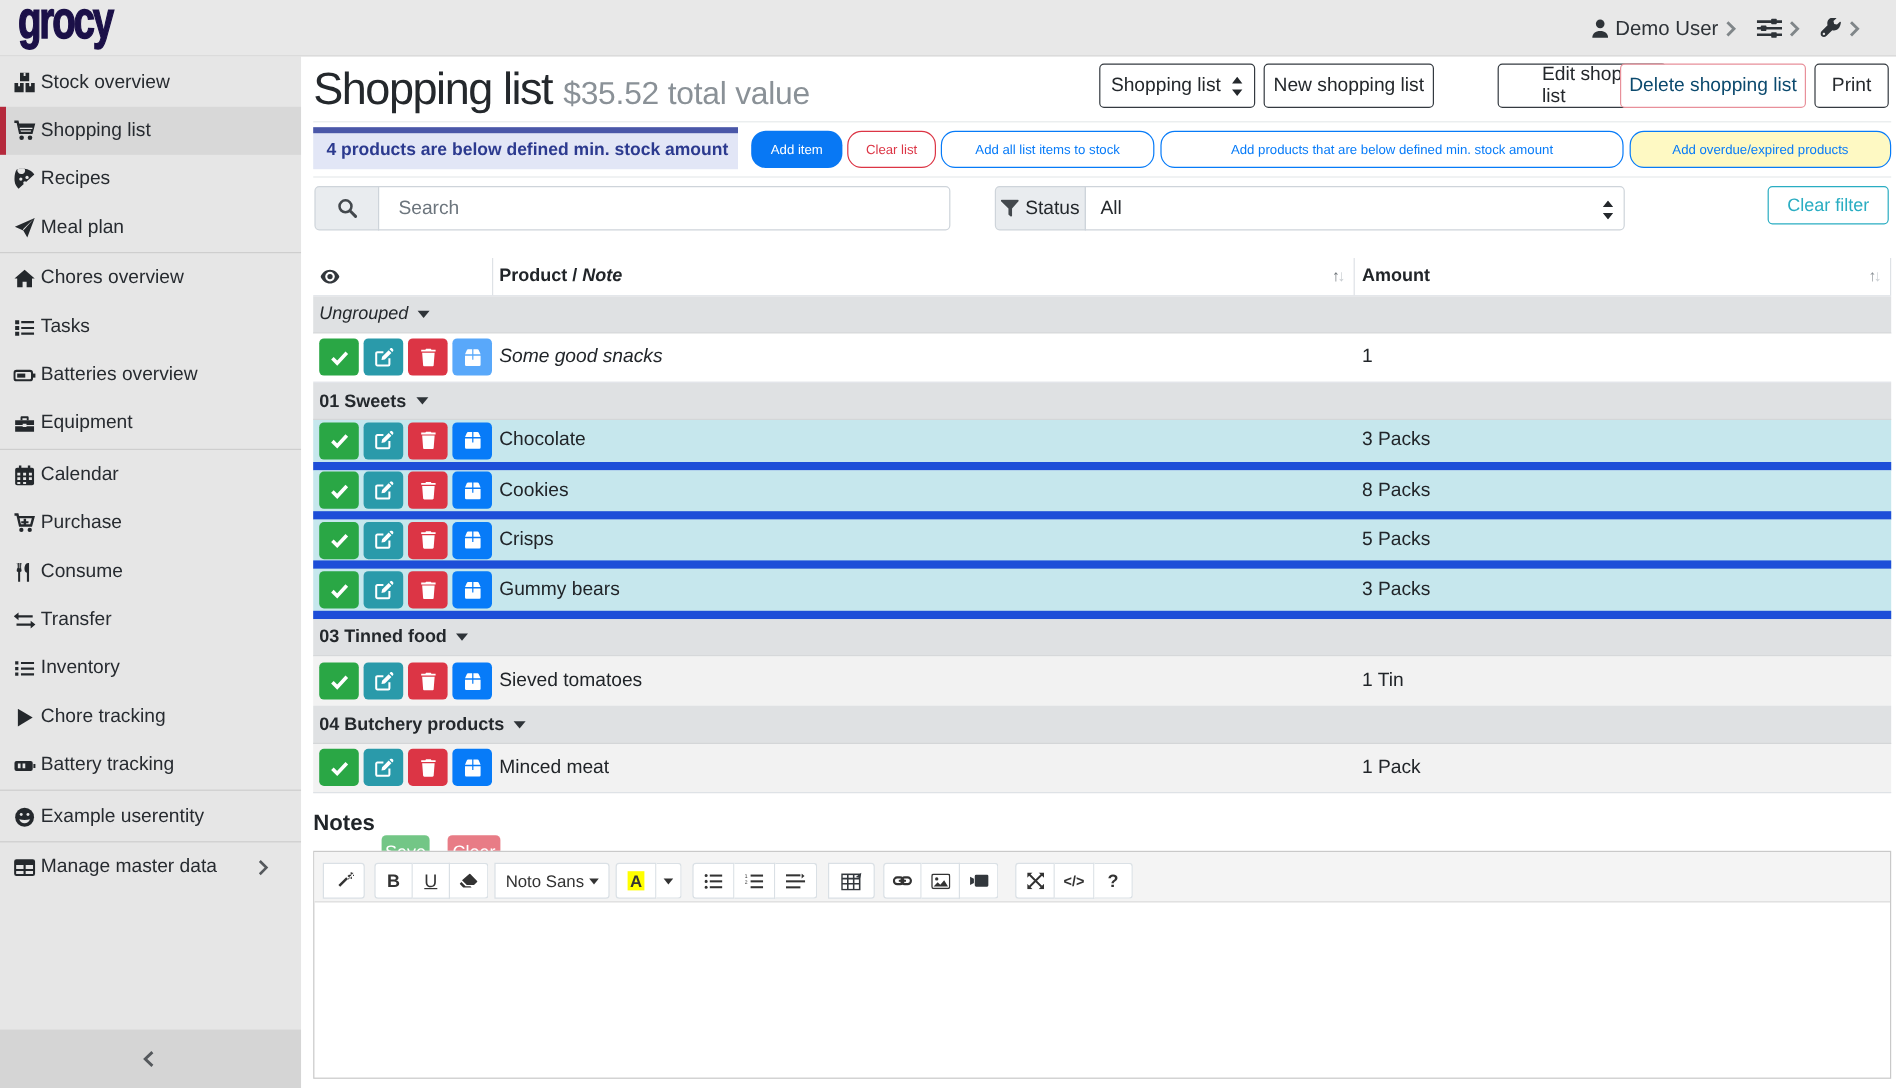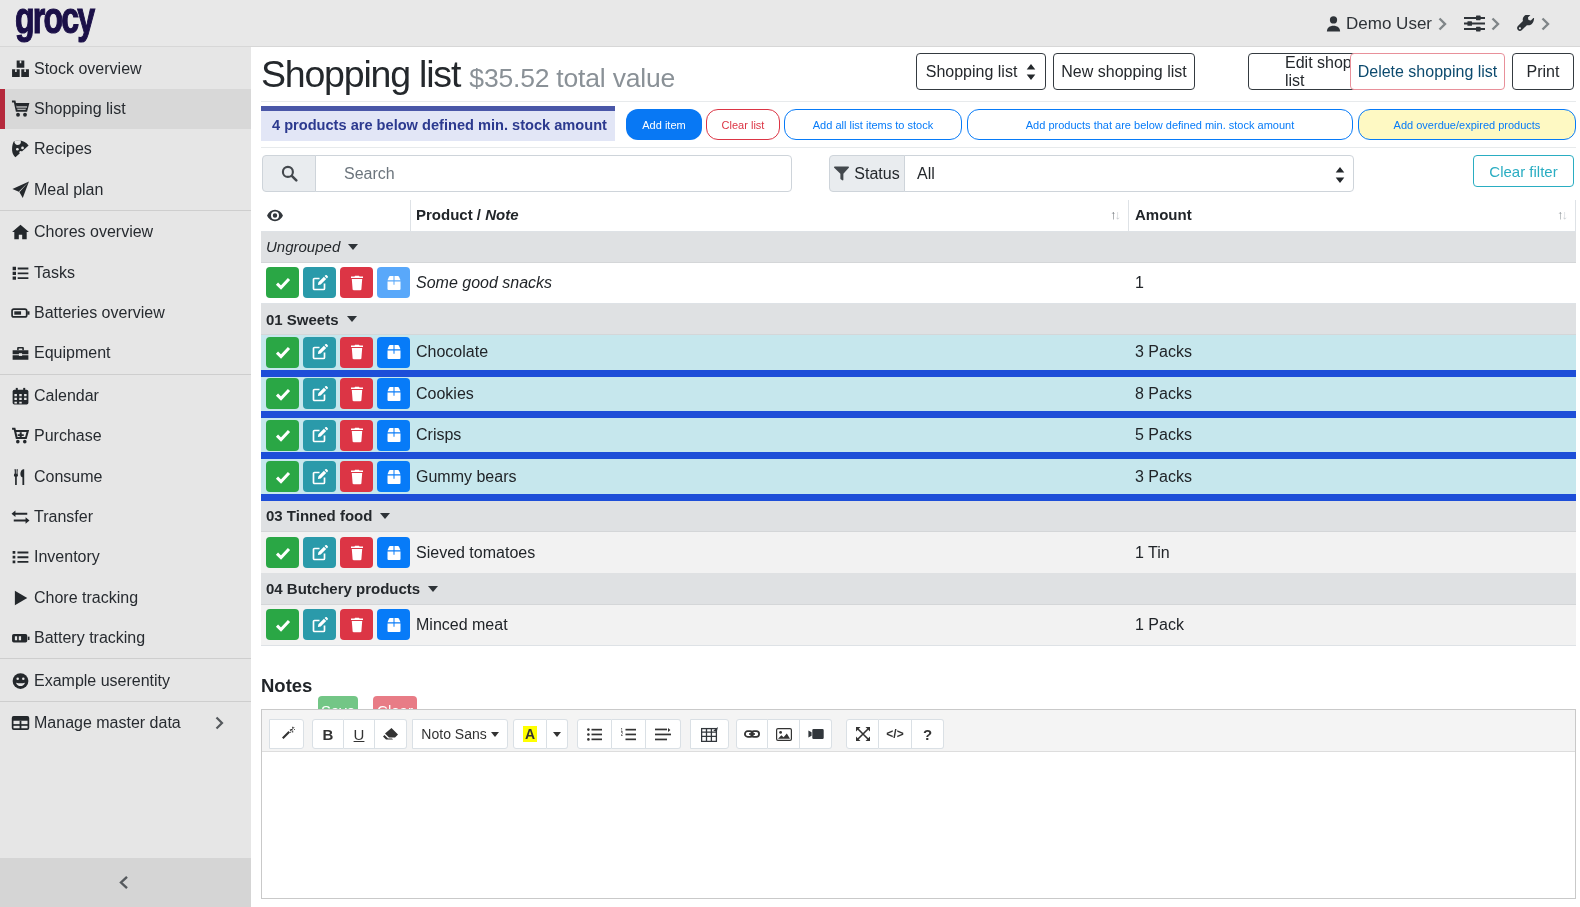--- a/index.html
+++ b/index.html
@@ -39,33 +39,33 @@
 #alert span { position:absolute; left:11px; top:6px; font-size:14.6px; font-weight:bold; color:#2c3a8f; white-space:nowrap; }
 .b2 { position:absolute; top:62px; height:31px; border-radius:12px; font-size:11px;
   display:flex; align-items:center; justify-content:center; }
 hr.sep { position:absolute; left:10px; right:4px; top:100px; border:none; border-top:1px solid #e7eaec; }
 
 #searchgrp { position:absolute; left:11px; top:108px; width:530px; height:37px; }
 #searchgrp .pre { position:absolute; left:0; top:0; width:54px; height:37px; background:#e9ecef;
   border:1px solid #ced4da; border-radius:4px 0 0 4px; display:flex; align-items:center; justify-content:center; }
 #searchgrp .inp { position:absolute; left:53px; right:0; top:0; height:37px; background:#fff;
   border:1px solid #ced4da; border-radius:0 4px 4px 0; display:flex; align-items:center;
-  padding-left:28px; color:#6c757d; font-size:16px; }
+  padding-left:16px; color:#6c757d; font-size:16px; }
 #statusgrp { position:absolute; left:578px; top:108px; width:525px; height:37px; }
 #statusgrp .pre { position:absolute; left:0; top:0; width:76px; height:37px; background:#e9ecef;
   border:1px solid #ced4da; border-radius:4px 0 0 4px; display:flex; align-items:center;
   justify-content:center; gap:5px; font-size:16px; color:#24282c; }
 #statusgrp .sel { position:absolute; left:75px; right:0; top:0; height:37px; background:#fff;
   border:1px solid #ced4da; border-radius:0 4px 4px 0; display:flex; align-items:center;
   padding-left:12px; font-size:16px; color:#24282c; }
 #clearfilter { position:absolute; left:1222px; top:108px; width:101px; height:32px;
   border:1px solid #2aadc2; border-radius:4px; color:#2aadc2; font-size:15px;
   display:flex; align-items:center; justify-content:center; }
 
-#tbl { position:absolute; left:10px; top:153px; width:1315px; }
+#tbl { position:absolute; left:10px; top:168px; width:1315px; }
 .trow { position:relative; width:100%; }
 .th { height:31.5px; border-bottom:1px solid #dee2e6; }
 .grp { height:31.2px; background:#dfe1e3; display:flex; align-items:center; padding-left:5px;
   font-size:15px; font-weight:bold; color:#24282c; }
 .prow { height:41.4px; display:flex; align-items:center; background-image:linear-gradient(#dee2e6,#dee2e6),linear-gradient(#dee2e6,#dee2e6),linear-gradient(#dee2e6,#dee2e6); background-repeat:no-repeat; background-position:149px 0,867px 0,1314px 0; background-size:1px 100%; }
 .prow .acts { width:149px; padding-left:5px; display:flex; gap:4px; }
 .ab { width:33px; height:31px; border-radius:4px; display:flex; align-items:center; justify-content:center; }
 .ab svg { width:16px; height:16px; }
 .ab.g { background:#2aa745; } .ab.t { background:#2a9aaa; } .ab.r { background:#dc3545; }
 .ab.b { background:#077bf8; } .ab.bd { background:#59a8fa; }

